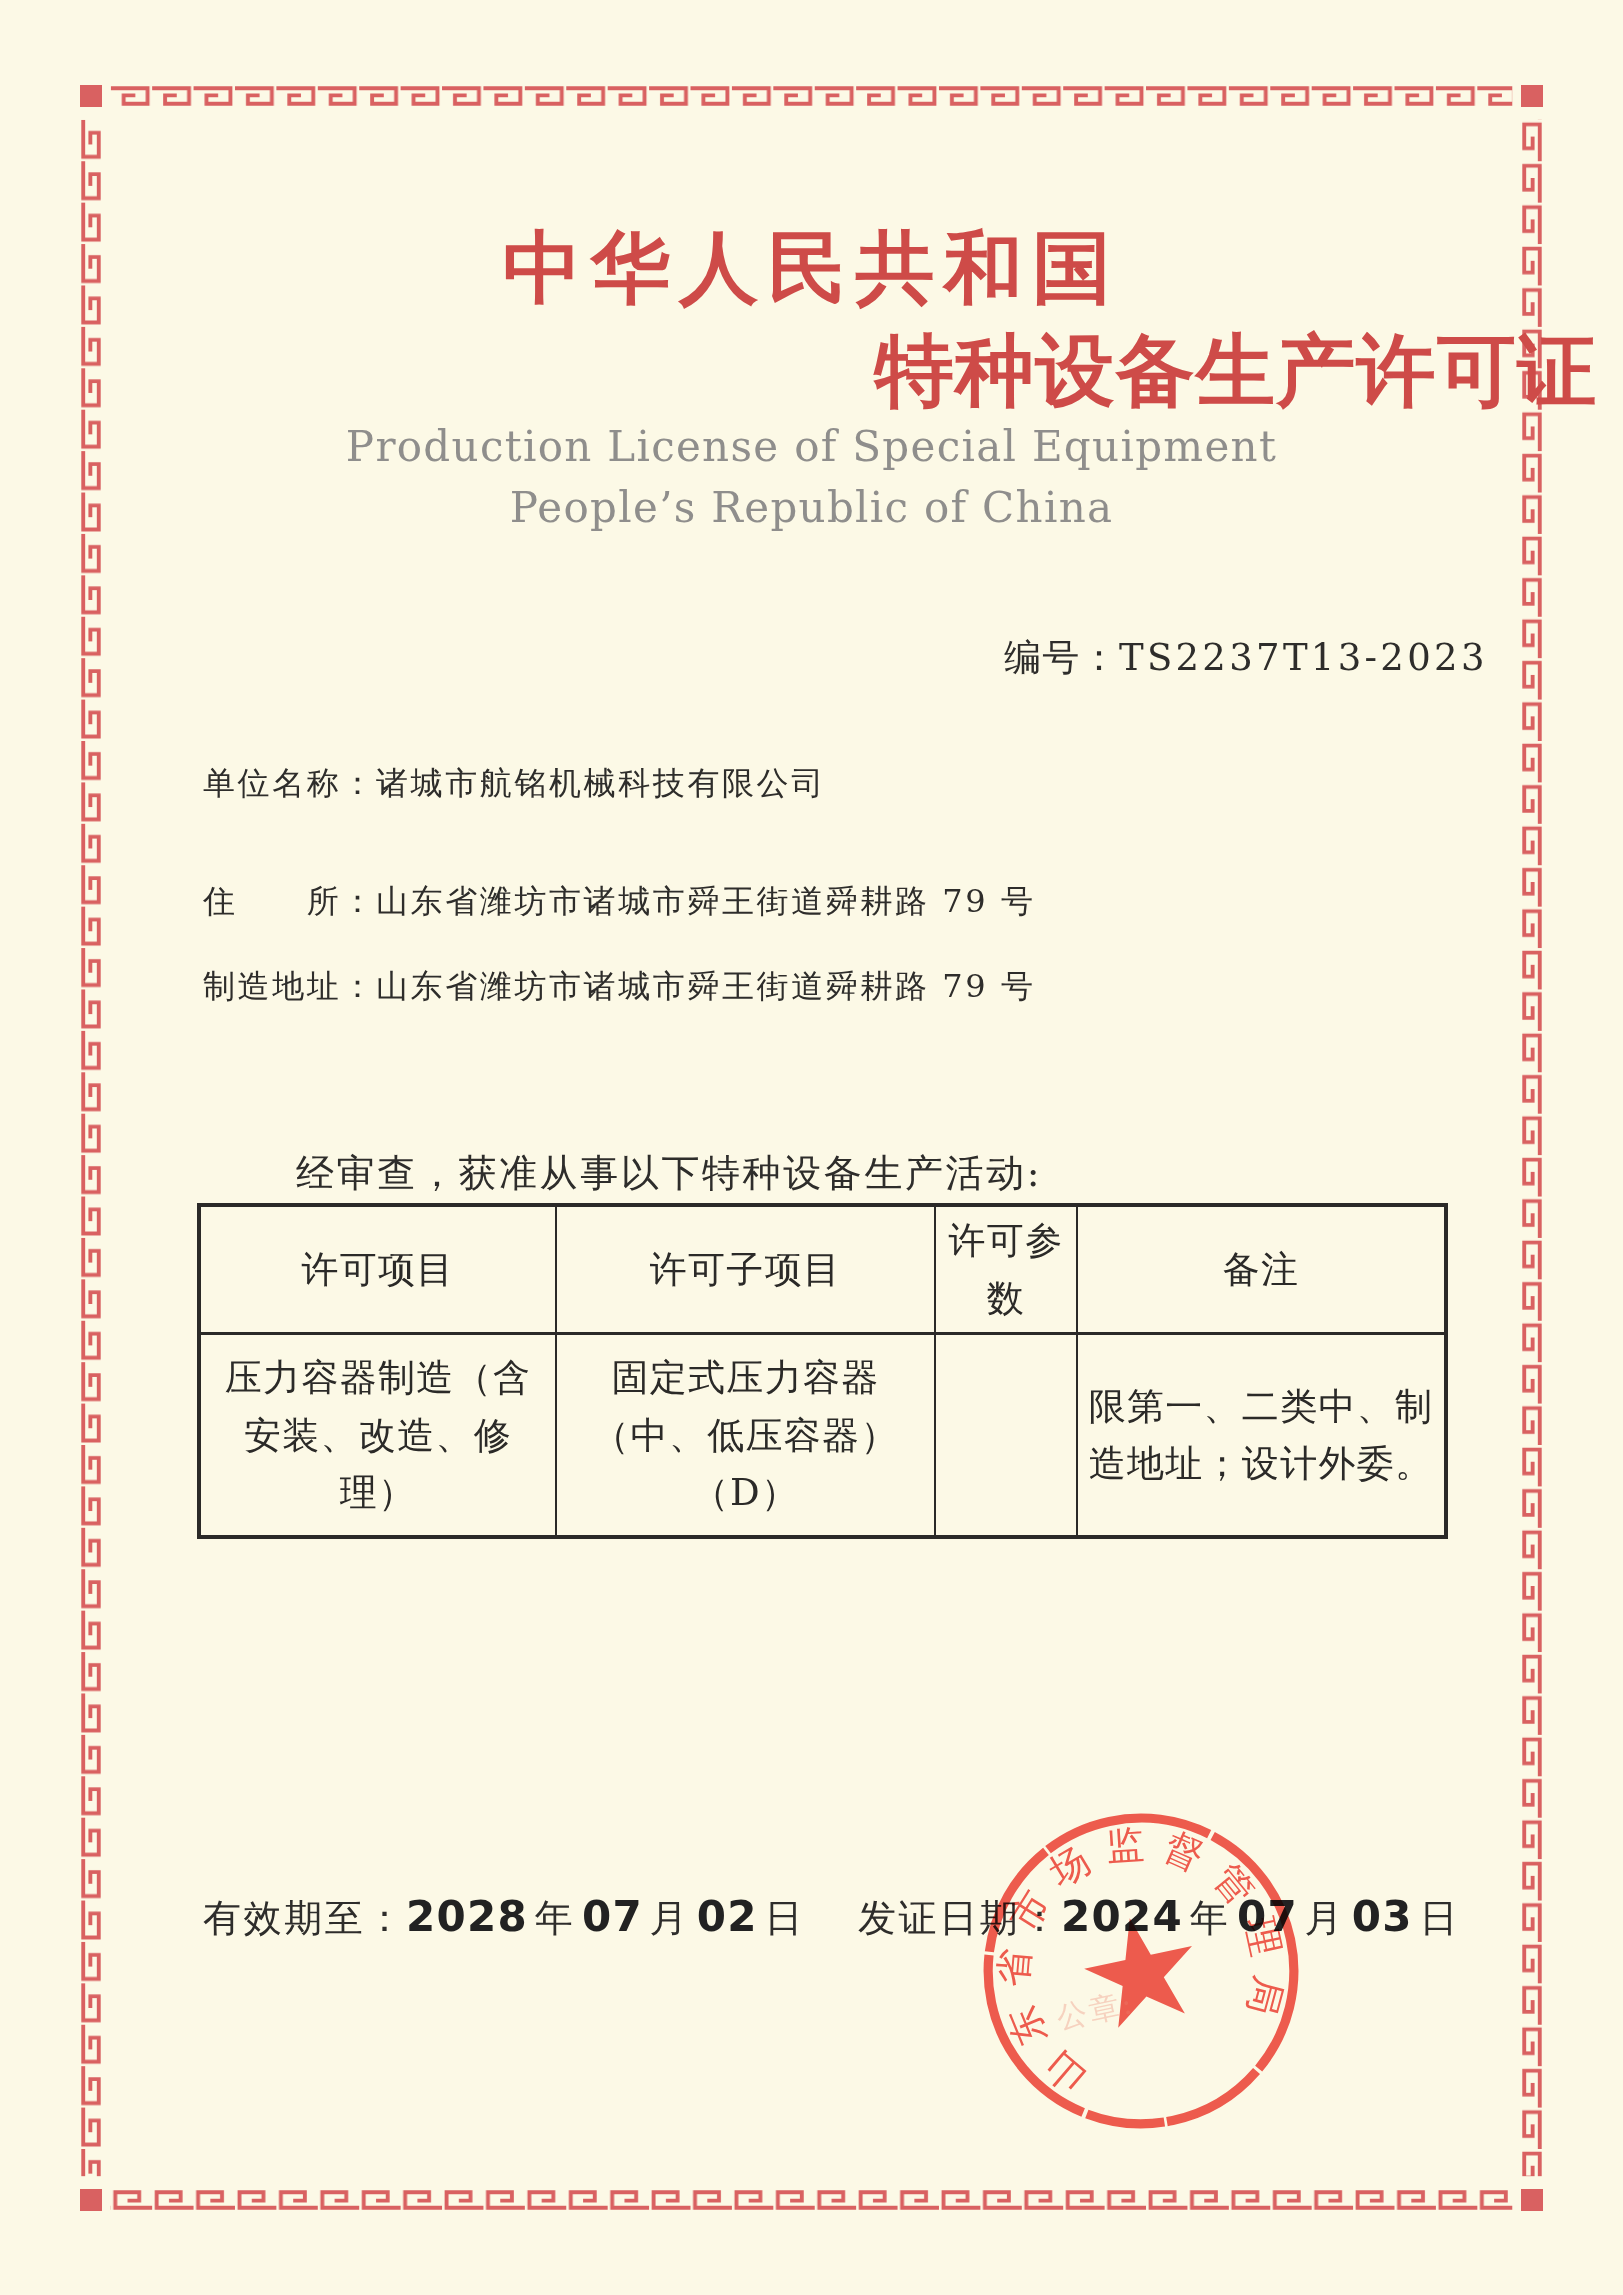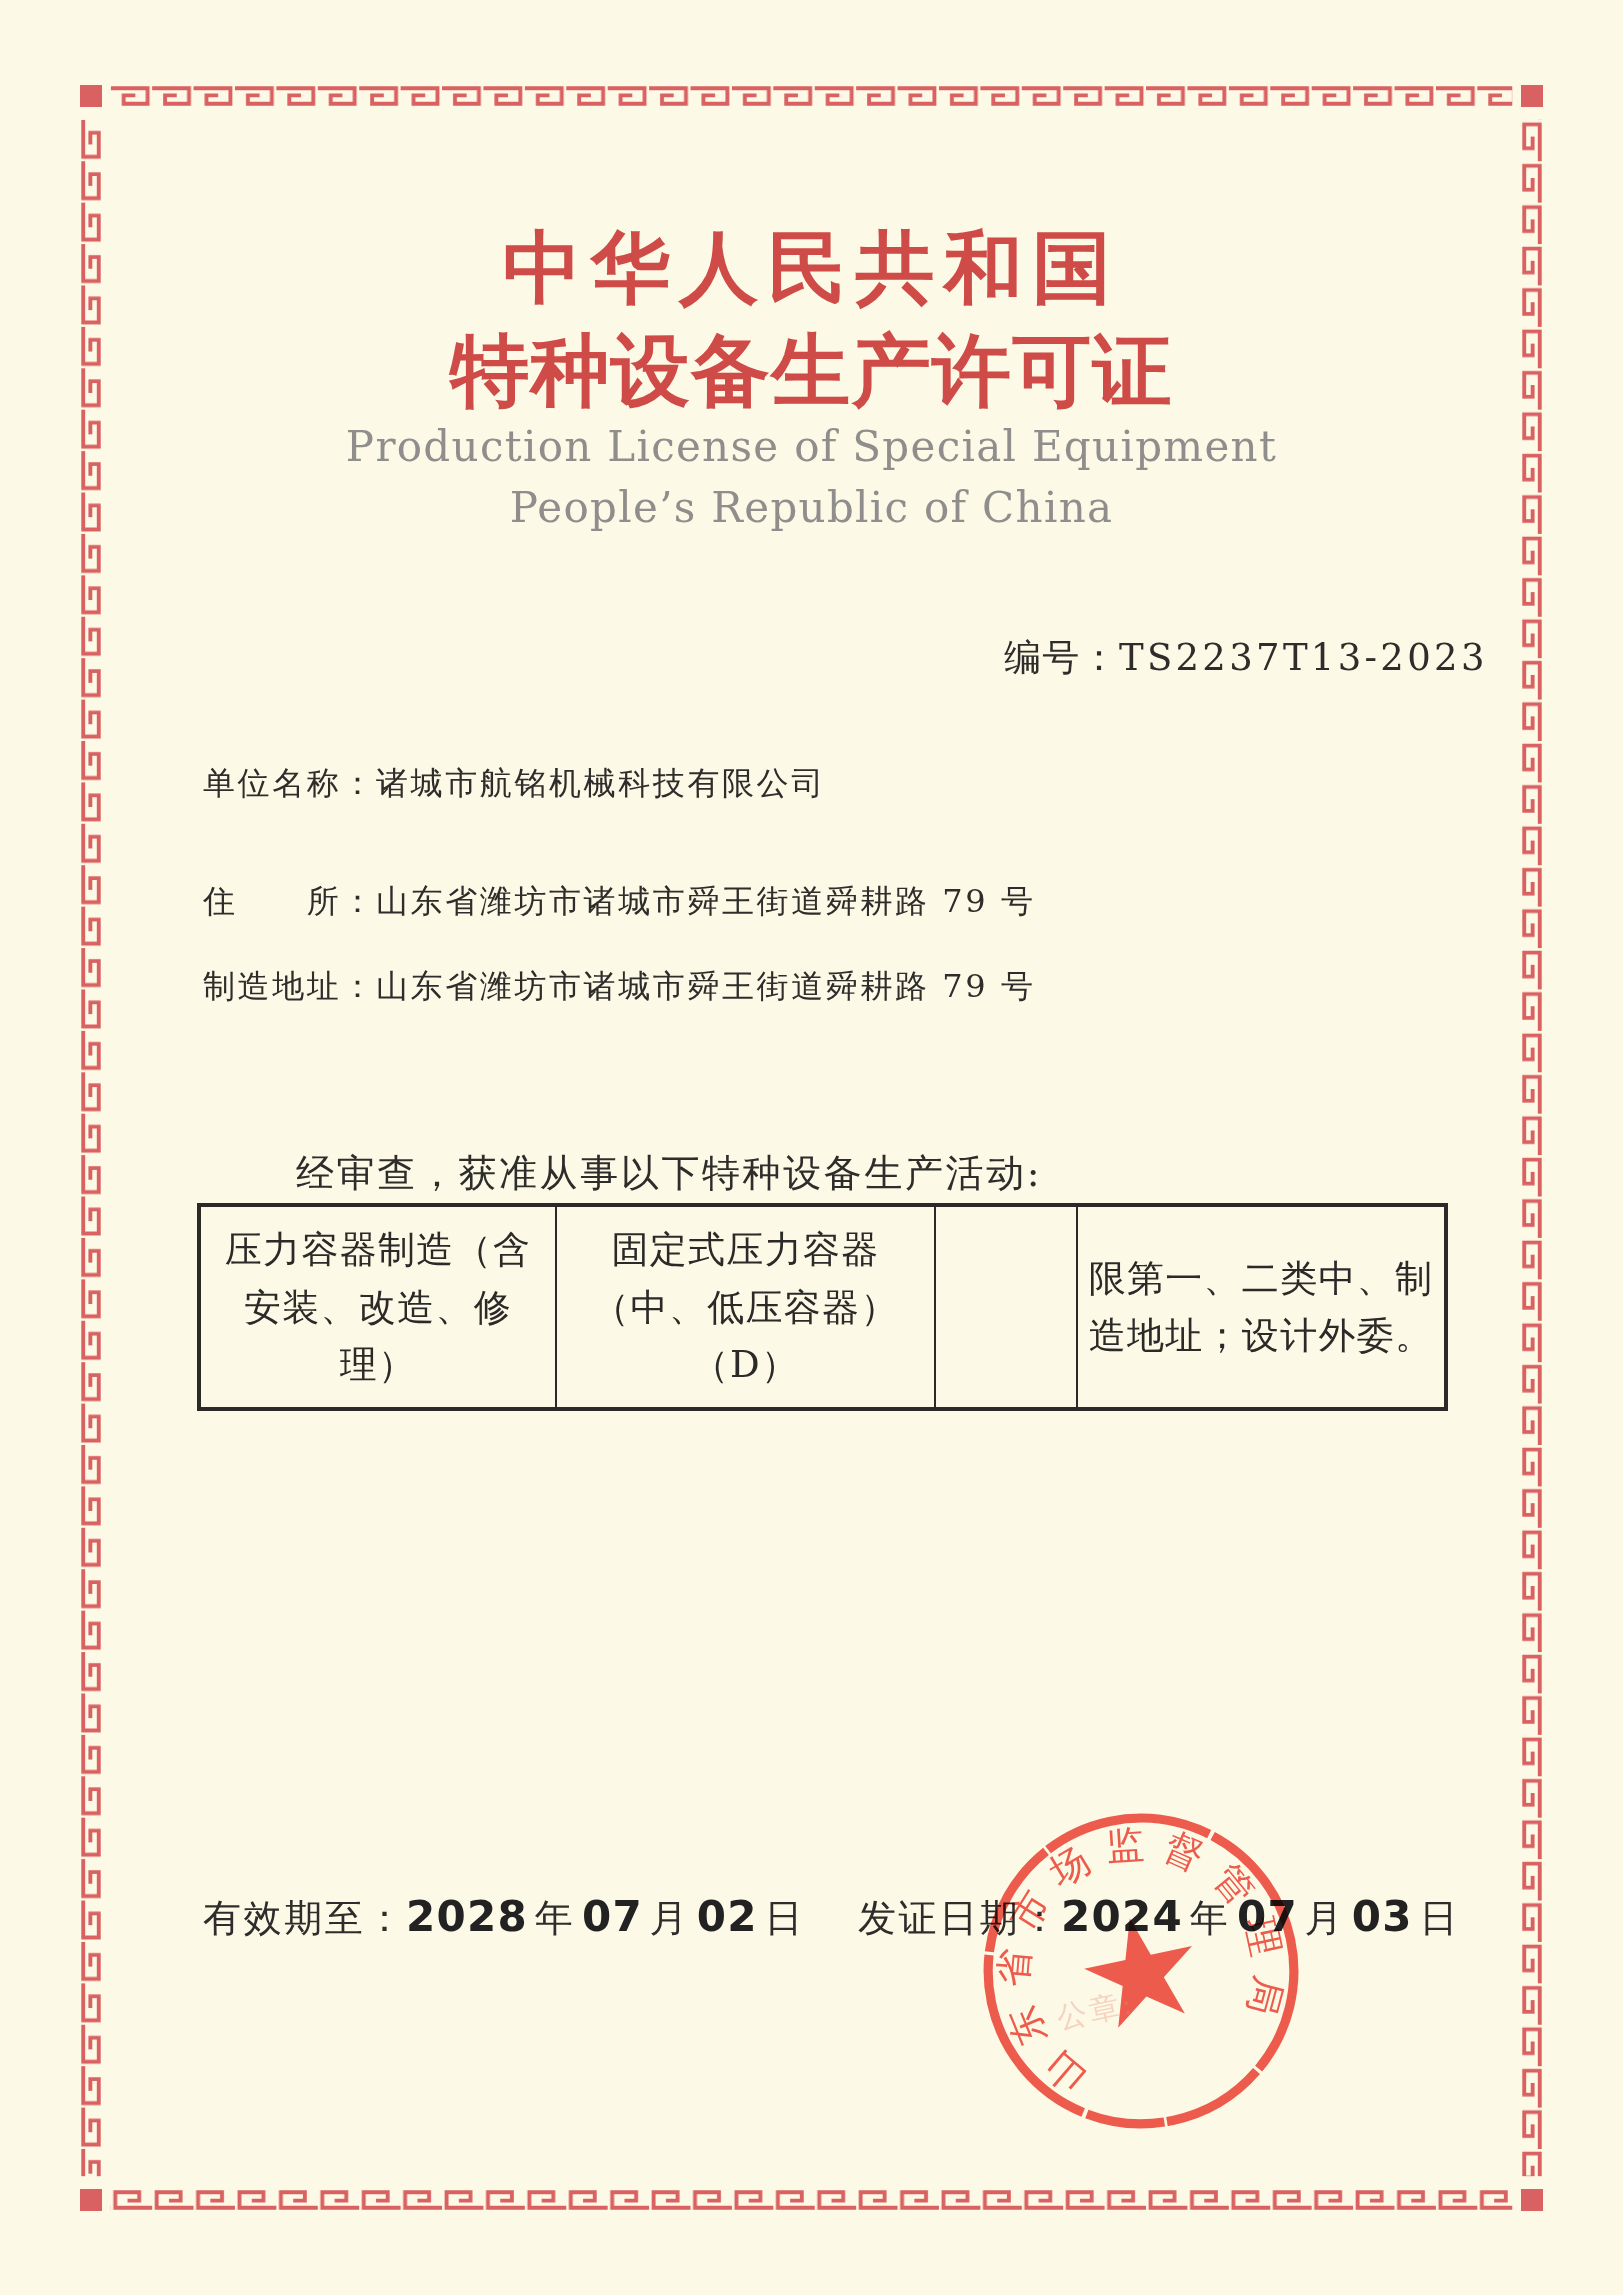--- a/index.html
+++ b/index.html
@@ -90,21 +90,21 @@
     </defs>
     <rect width="34" height="3178" fill="url(#mv2)"></rect>
   </svg>
 
   <div class="corner" style="left:80px;top:85px;"></div>
   <div class="corner" style="left:1521px;top:85px;"></div>
   <div class="corner" style="left:80px;top:2189px;"></div>
   <div class="corner" style="left:1521px;top:2189px;"></div>
 
   <div class="title-cn" style="top:228px;letter-spacing:9.2px;">中华人民共和国</div>
-  <div class="title-cn" style="top:331px;letter-spacing:1.3px;">特种设备生产许可证</div>
+  <div class="title-cn" style="top:331px;letter-spacing:1.3px;text-align:right;">特种设备生产许可证</div>
   <div class="title-en" style="top:426px;">Production License of Special Equipment</div>
   <div class="title-en" style="top:487px;">People’s Republic of China</div>
 
   <div class="line serial" style="left:1004px;top:637px;">
     <span>编号：</span><span class="val">TS2237T13-2023</span>
   </div>
 
   <div class="line" style="left:203px;top:765px;">
     <span>单位名称：</span><span>诸城市航铭机械科技有限公司</span>
   </div>
@@ -120,20 +120,26 @@
   <div class="line" style="left:296px;top:1152px;font-size:38px;">经审查，获准从事以下特种设备生产活动:</div>
 
   <table class="permit-table">
     <colgroup>
       <col style="width:357px">
         <col style="width:379px">
         <col style="width:142px">
         <col style="width:369px">
     </colgroup>
     <tbody>
+        <tr class="head">
+      <td>许可项目</td>
+      <td>许可子项目</td>
+      <td>许可参数</td>
+      <td>备注</td>
+    </tr>
     <tr class="body">
       <td>压力容器制造（含安装、改造、修理）</td>
       <td>固定式压力容器（中、低压容器）（D）</td>
       <td></td>
       <td>限第一、二类中、制造地址；设计外委。</td>
     </tr>
   </tbody>
     </table>
 
 

